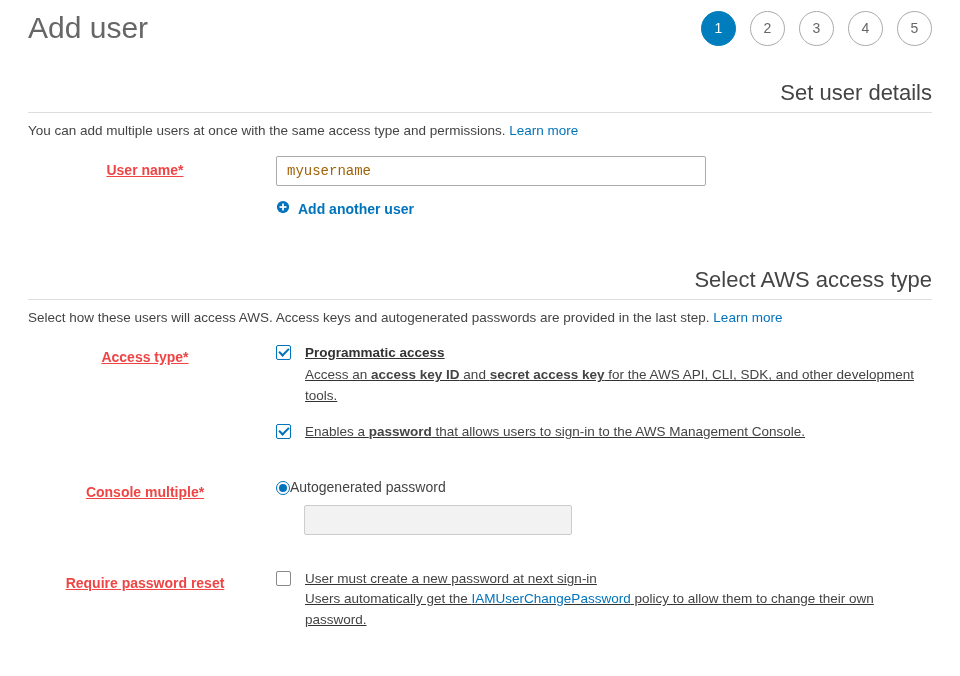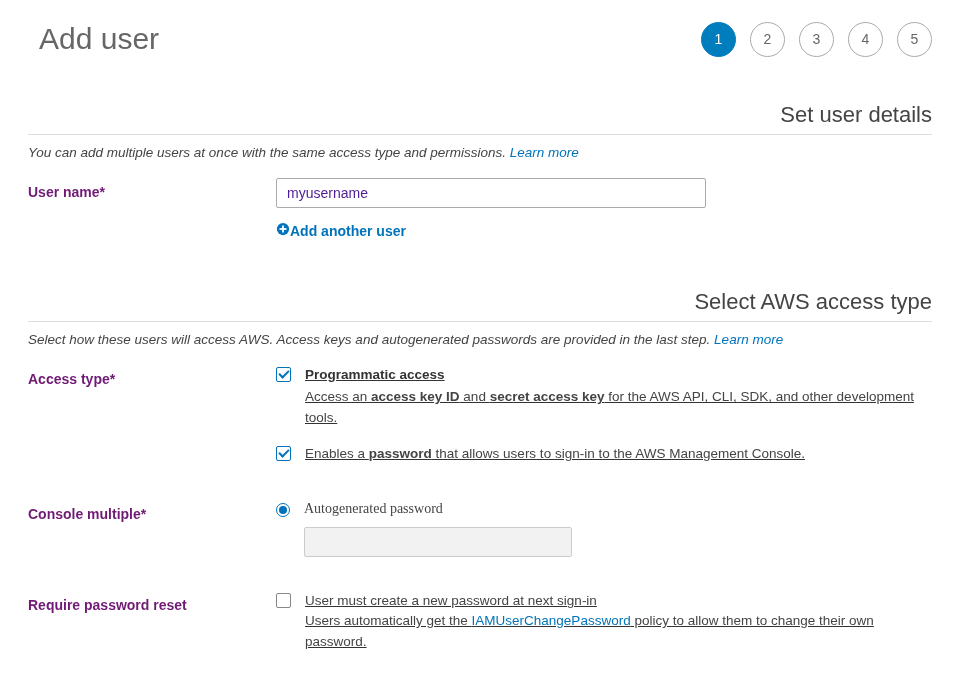--- a/index.html
+++ b/index.html
@@ -14,21 +14,21 @@
   .header-row {
     display: flex;
     justify-content: space-between;
     align-items: center;
     margin-bottom: 34px;
   }
   .page-title {
     font-size: 30px;
     font-weight: 400;
     color: #666;
-    margin: 11px;
+    margin: 0;
     line-height: 1.2;
   }
   .steps {
     display: flex;
     gap: 14px;
   }
   .step {
     width: 35px;
     height: 35px;
     border-radius: 50%;
@@ -52,64 +52,66 @@
     color: #444;
     margin: 0 0 6px 0;
     padding-bottom: 6px;
     border-bottom: 1px solid #ddd;
     text-align: right;
   }
   .section-desc {
     font-size: 13.5px;
     color: #444;
     margin: 10px 0 18px 0;
-    font-style: italic;
   }
   .link {
     color: #0073bb;
     text-decoration: none;
     cursor: pointer;
   }
   .form-row {
     display: flex;
     align-items: flex-start;
     margin-bottom: 10px;
   }
   .form-label {
     width: 248px;
     min-width: 248px;
-    text-align: left;
+    text-align: center;
     font-weight: bold;
     font-size: 14px;
-    color: #701a75;
+    color: #ef4444;
     padding-right: 14px;
     padding-top: 6px;
+    text-decoration: underline;
   }
   .form-control-col {
     flex: 1;
     max-width: 660px;
   }
   .text-input {
     width: 430px;
     height: 30px;
     border: 1px solid #aaa;
     border-radius: 2px;
     padding: 10px 10px;
     font-size: 14px;
-    color: #4c1d95;
+    color: #a16207;
+    font-family: Liberation Mono, monospace;
   }
   .text-input.disabled {
     background: #f2f2f2;
     border-color: #ccc;
     width: 268px;
     height: 30px;
   }
   .add-another {
     display: inline-flex;
     align-items: center;
+    gap: 8px;
     color: #0073bb;
     font-weight: bold;
     font-size: 14px;
     text-decoration: none;
     margin-top: 14px;
   }
   .add-another svg { width: 14px; height: 14px; }
   .section-gap { height: 40px; }
   .cb-row {
     display: flex;
@@ -164,23 +166,21 @@
     width: 8px;
     height: 8px;
     border-radius: 50%;
     background: #0073bb;
   }
   .cb-text { flex: 1; font-size: 13.5px; color: #444; line-height: 1.5; }
   .cb-title { font-weight: bold; color: #333; display: block; margin-bottom: 2px; }
   .radio-row {
     display: flex;
     align-items: center;
-    gap: 14px;
     margin-bottom: 6px;
-    font-family: Liberation Serif, serif;
   }
   .radio-label { font-size: 14px; color: #444; }
   .pw-field-wrap { margin: 10px 0 0 28px; }
 </style>
 </head>
 <body>
 
 <div class="header-row">
   <h1 class="page-title">Add user</h1>
   <div class="steps">

